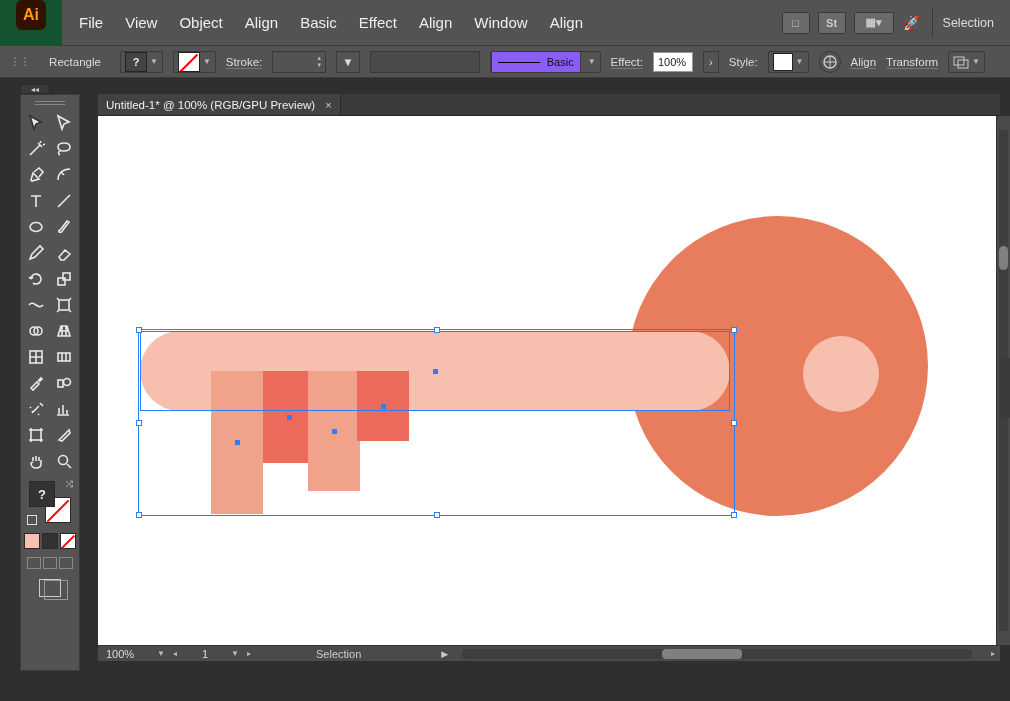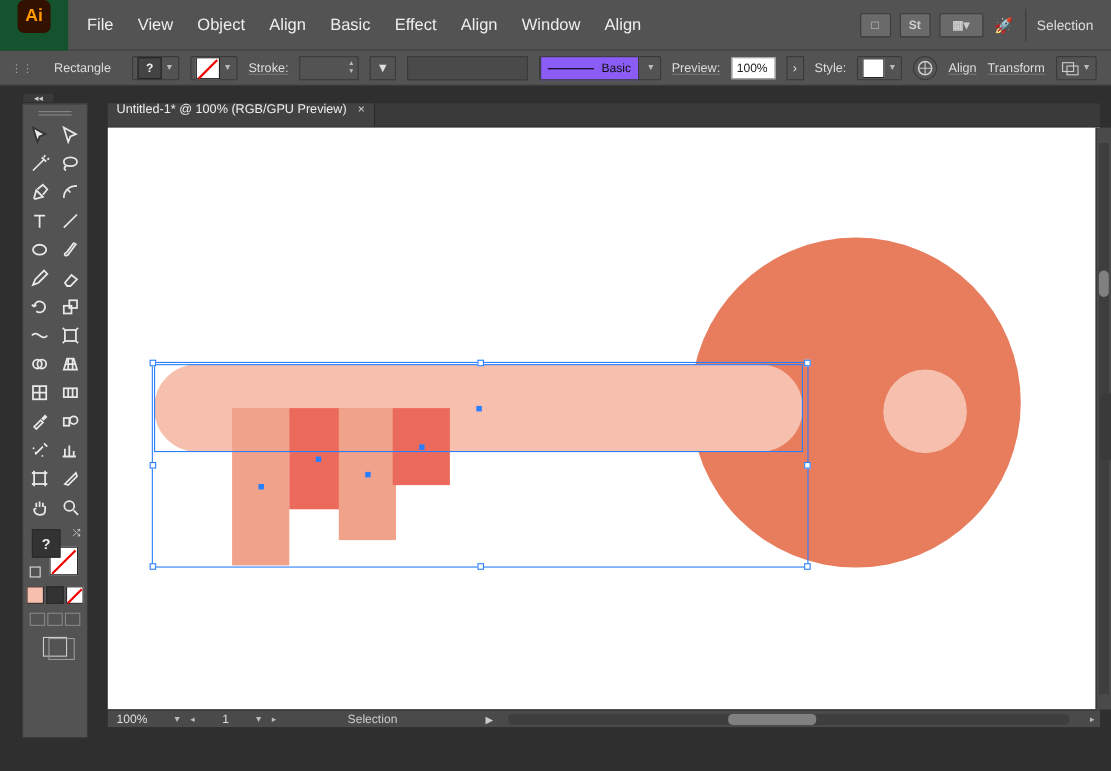--- a/index.html
+++ b/index.html
@@ -34,21 +34,21 @@
   .sw-white{width:20px;height:18px;background:#fff;border:1px solid #222;}
   .recol{width:22px;height:22px;border:1px solid #3a3a3a;border-radius:11px;display:flex;align-items:center;justify-content:center;}
   .recol svg{width:16px;height:16px;}
 
   
   .frame{position:absolute;left:20px;top:78px;right:0;bottom:30px;}
 
   
   .tabstrip{position:absolute;left:78px;top:16px;right:10px;height:22px;background:#3a3a3a;display:flex;align-items:stretch;border-bottom:1px solid #2a2a2a;}
   .panel-collapse{position:absolute;left:0;top:6px;width:30px;height:10px;background:#3a3a3a;border:1px solid #2a2a2a;color:#ccc;font-size:8px;display:flex;align-items:center;justify-content:center;}
-  .doc-tab{display:flex;background:#424242;padding:0 8px;color:#eee;font-size:11.5px;gap:10px;border-right:1px solid #2a2a2a;}
+  .doc-tab{display:flex;align-items:center;background:#424242;padding:0 8px;color:#eee;font-size:11.5px;gap:10px;border-right:1px solid #2a2a2a;}
   .doc-tab .x{color:#ccc;font-size:11px;cursor:default;}
 
   
   .toolbox{position:absolute;left:0;top:16px;width:60px;bottom:0;background:#535353;border:1px solid #3a3a3a;display:flex;flex-direction:column;align-items:center;padding-top:6px;}
   .tool-grid{display:grid;grid-template-columns:26px 26px;gap:2px;margin-top:2px;}
   .tool{width:26px;height:24px;display:flex;align-items:center;justify-content:center;color:#e8e8e8;}
   .tool svg{width:18px;height:18px;stroke:#e8e8e8;fill:none;stroke-width:1.6;}
   .tool.invert svg{fill:#e8e8e8;stroke:#333;}
   .color-stack{margin-top:8px;position:relative;width:42px;height:42px;}
   .cs-back{position:absolute;right:0;bottom:0;width:26px;height:26px;background:#fff;border:1.5px solid #2a2a2a;}
@@ -154,21 +154,21 @@
 
   <div class="vrp"></div>
 
   <div class="dd" style="padding:0">
     <div class="brush">
         <span>Basic</span>
       </div>
     <span class="chev" style="padding:0 4px">▼</span>
   </div>
 
-  <span class="link">Preview:</span>
+  <span class="link">Effect:</span>
   <div class="num-in">100%</div>
   <div class="td">
       <span class="chev">›</span>
     </div>
 
   <span>Style:</span>
   <div class="dd">
     <div class="sw-white"></div>
     <span class="chev">▼</span>
   </div>

